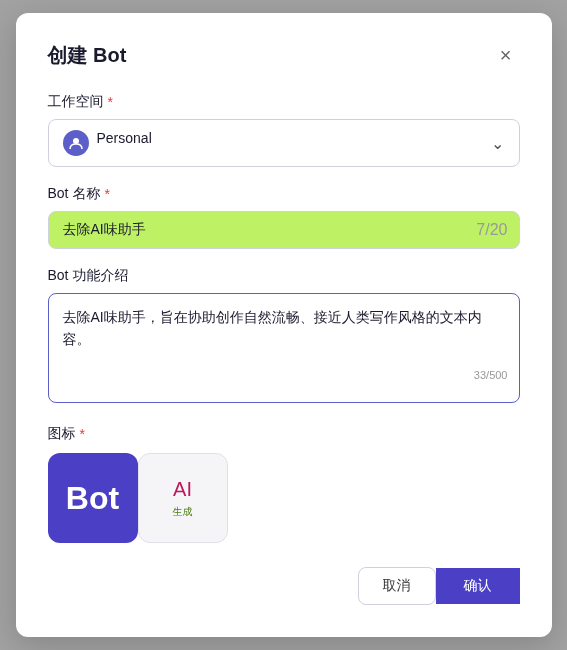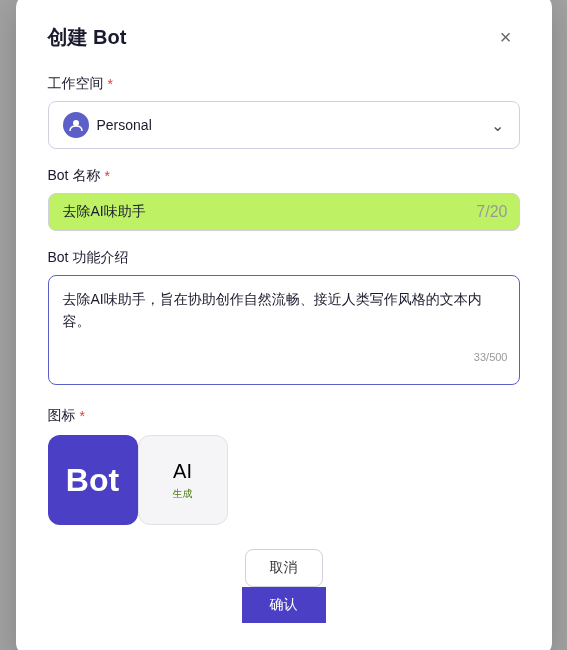--- a/index.html
+++ b/index.html
@@ -92,21 +92,21 @@
       align-items: center;
       justify-content: space-between;
       cursor: pointer;
       background: #fff;
       font-size: 14px;
       color: #1a1a2e;
     }
 
     .workspace-select-left {
       display: flex;
-      align-items: center;
+      align-items: flex-start;
       gap: 8px;
     }
 
     .workspace-avatar {
       width: 26px;
       height: 26px;
       border-radius: 50%;
       background: #5b5fc7;
       display: flex;
       align-items: center;
@@ -208,34 +208,33 @@
       flex-direction: column;
       align-items: center;
       justify-content: center;
       gap: 4px;
       cursor: pointer;
       border: 1.5px solid #e0e0e8;
     }
 
     .ai-generate-btn .ai-icon {
       font-size: 20px;
-      color: #000000;
+      color: #be185d;
     }
 
     .ai-generate-btn .ai-label {
       font-size: 10px;
       color: #4d7c0f;
     }
 
     .modal-footer {
       display: flex;
       align-items: center;
       justify-content: flex-end;
       margin-top: 4px;
-      flex-direction: column;
     }
 
     .btn-cancel {
       padding: 9px 24px;
       border: 1.5px solid #d0d0e0;
       border-radius: 8px;
       background: #fff;
       font-size: 14px;
       color: #333;
       cursor: pointer;

